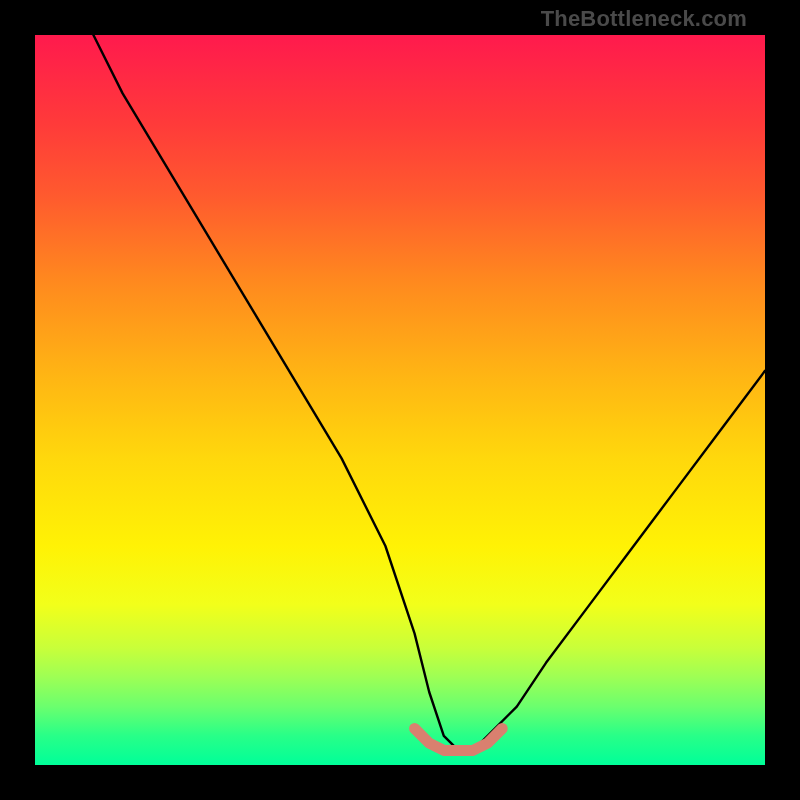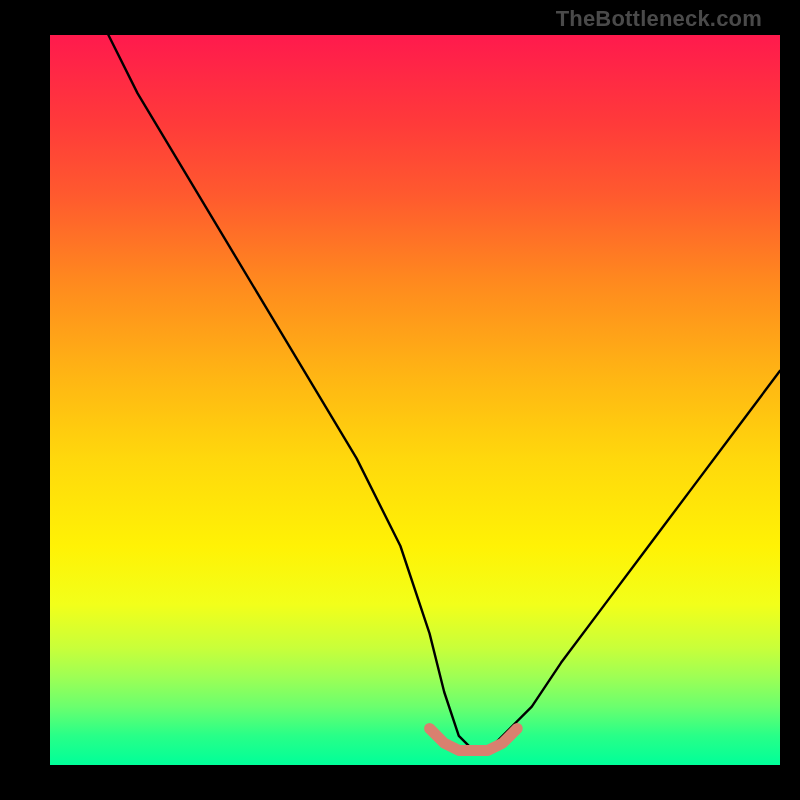--- a/index.html
+++ b/index.html
@@ -5,21 +5,21 @@
   html, body {
     margin: 0;
     padding: 0;
     width: 800px;
     height: 800px;
     background: #000;
     overflow: hidden;
   }
   .frame {
     position: absolute;
-    left: 15px;
+    left: 0;
     top: 0;
     width: 759px;
     height: 800px;
     background: #000;
   }
   .plot {
     position: absolute;
     left: 35px;
     top: 35px;
     width: 730px;

